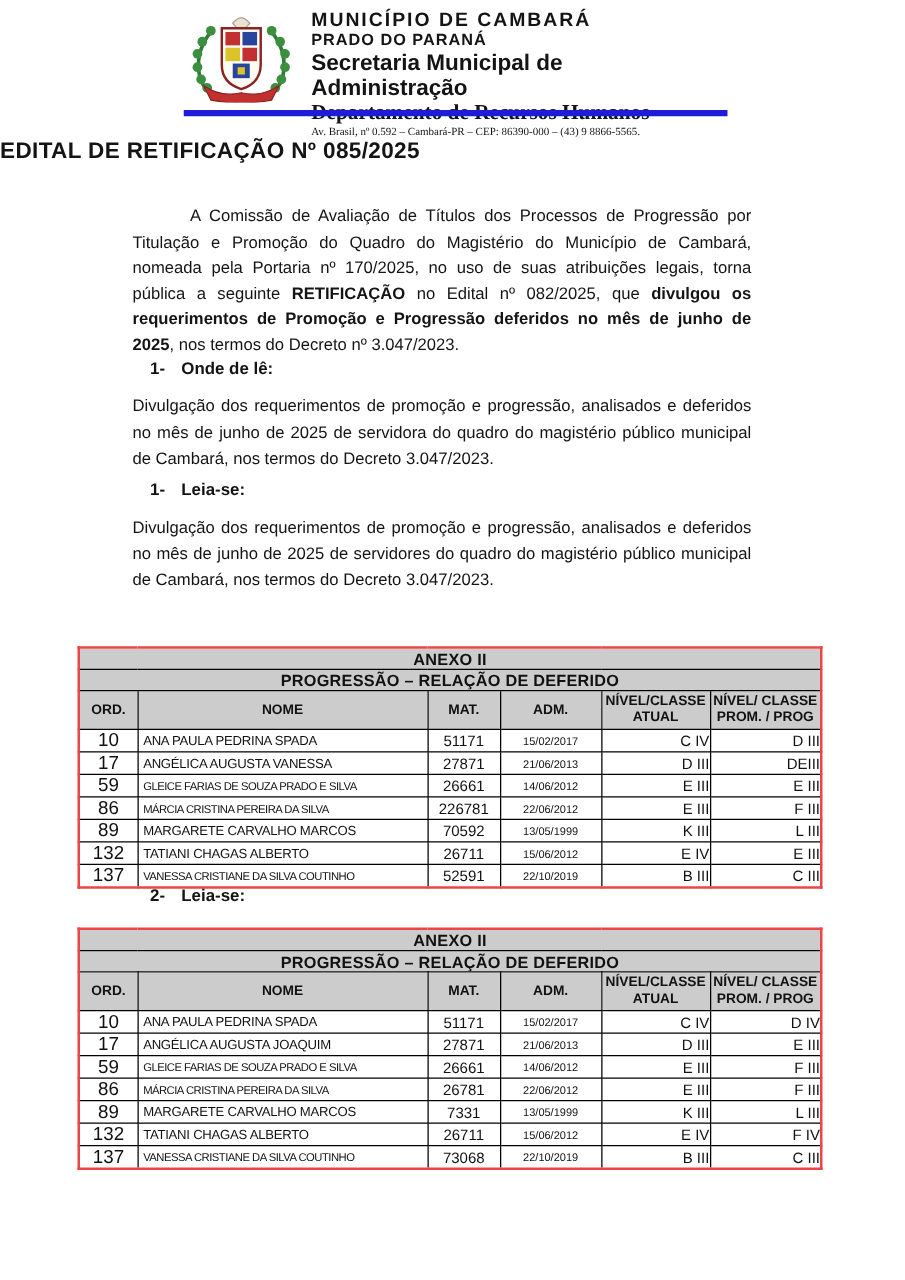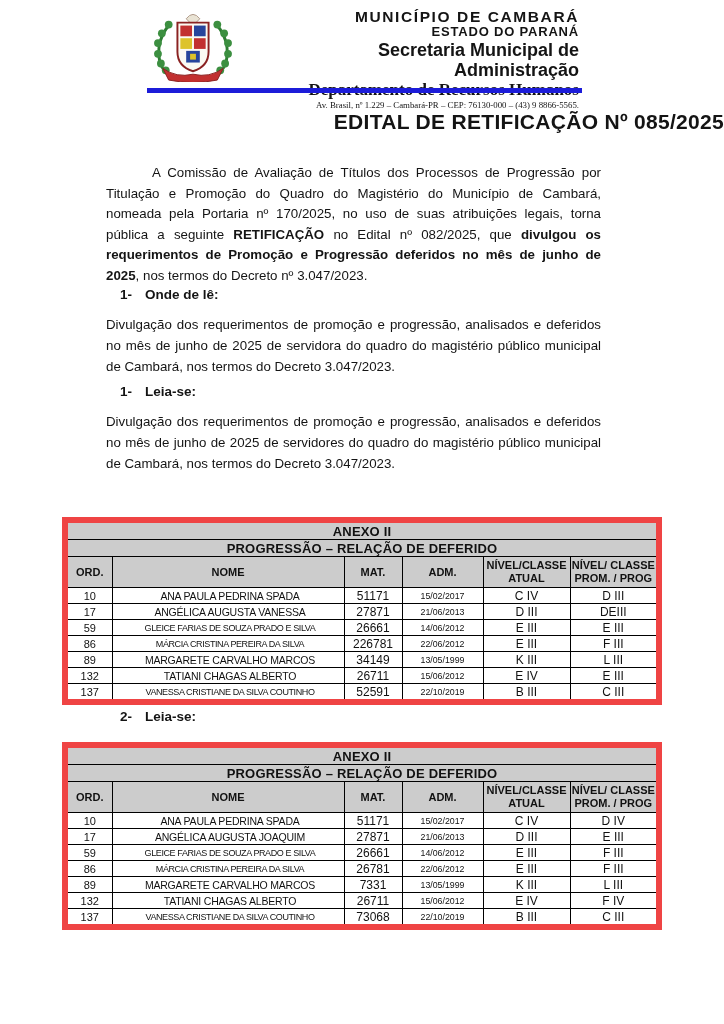--- a/index.html
+++ b/index.html
@@ -7,61 +7,61 @@
     --hdr-gray:#cccccc;
     --ink:#141414;
   }
   html,body{margin:0;padding:0;background:#ffffff;}
   body{width:724px;height:1024px;font-family:"Liberation Sans",sans-serif;color:var(--ink);}
   .page{position:relative;width:724px;height:1024px;overflow:hidden;background:#fff;}
 
   
   .letterhead{position:absolute;left:147px;top:8px;width:436px;height:78px;}
   .coat{position:absolute;left:2px;top:2px;width:88px;height:72px;}
-  .head-text{margin-left:102px;width:330px;text-align:right;line-height:1.12;}
+  .head-text{margin-left:102px;width:330px;text-align:left;line-height:1.12;}
   .h-muni{font-size:15.5px;font-weight:bold;letter-spacing:1.6px;white-space:nowrap;}
   .h-state{font-size:13px;font-weight:bold;letter-spacing:.8px;}
   .h-secr{font-size:18px;font-weight:bold;}
   .h-dept{font-size:17px;font-weight:bold;font-family:Liberation Serif, serif;}
   .h-addr{font-family:"Liberation Serif",serif;font-size:8.8px;margin-top:2px;white-space:nowrap;}
 
   .rule{position:absolute;left:147px;top:88px;width:435px;height:5px;background:var(--rule-blue);}
 
   
-  .doc-title{position:absolute;left:0;top:110px;width:724px;text-align:right;
-             font-size:21px;font-weight:bold;letter-spacing:.3px;margin:0;}
+  .doc-title{position:absolute;left:0;top:110px;width:724px;text-align:left;
+             font-size:18px;font-weight:bold;letter-spacing:.3px;margin:0;}
 
   
   .para{position:absolute;left:106px;width:495px;font-size:13.3px;line-height:20.6px;
         text-align:justify;margin:0;}
   .p-intro{top:163px;text-indent:46px;}
   .p-body-0{top:314px;line-height:21px;}
   .p-body-1{top:411px;line-height:21px;}
 
   .sec-head{position:absolute;left:120px;font-size:13.5px;font-weight:bold;margin:0;white-space:nowrap;}
   .sh-0{top:287px;} .sh-1{top:384px;} .sh-2{top:483px;margin-top:44px;} .sh-3{top:709px;}
   .sec-num{display:inline-block;margin-right:13px;}
 
   
   table.doc-table{position:absolute;left:62px;width:594px;border-collapse:collapse;
-                  table-layout:fixed;border:6px solid #ef4444;}
+                  table-layout:fixed;border:2px solid #ef4444;}
   .tbl-0{top:517px;} .tbl-1{top:742px;}
   table.doc-table td,table.doc-table th{border:1px solid #000;padding:0;overflow:hidden;
                   vertical-align:middle;color:#111;}
   tr.t-title td,tr.t-sub td{background:var(--hdr-gray);text-align:center;font-weight:bold;
                   font-size:13px;height:16px;letter-spacing:.2px;}
   tr.t-cols th{background:var(--hdr-gray);font-size:11px;font-weight:bold;line-height:13px;
                   height:30px;text-align:center;}
   tbody.t-rows td{height:15px;background:#fff;}
-  tbody.t-rows td.c0{text-align:center;font-size:11px;}
-  tbody.t-rows td.c1{text-align:center;padding-left:4px;font-size:10.5px;letter-spacing:-.2px;white-space:nowrap;}
+  tbody.t-rows td.c0{text-align:center;font-size:15px;}
+  tbody.t-rows td.c1{text-align:left;padding-left:4px;font-size:10.5px;letter-spacing:-.2px;white-space:nowrap;}
   tbody.t-rows td.c1.condensed{font-size:9px;letter-spacing:-.4px;}
   tbody.t-rows td.c2{text-align:center;font-size:12px;}
   tbody.t-rows td.c3{text-align:center;font-size:8.8px;margin-top:36px;}
-  tbody.t-rows td.c4,tbody.t-rows td.c5{text-align:center;font-size:12px;}
+  tbody.t-rows td.c4,tbody.t-rows td.c5{text-align:right;font-size:12px;}
 </style>
 </head>
 <body>
 
 <div class="page">
 
   <header class="letterhead">
     <div class="coat">
       <svg viewBox="0 0 90 74" width="88" height="72" aria-hidden="true">
 
@@ -93,24 +93,24 @@
         <rect x="32" y="29" width="12" height="11" fill="#ddc32a"></rect>
         <rect x="46" y="29" width="12" height="11" fill="#c23030"></rect>
         <rect x="38" y="42" width="14" height="12" fill="#27459c"></rect>
         <rect x="42" y="45" width="6" height="6" fill="#ddc32a"></rect>
 
         <path d="M14,60 Q28,70 45,66 Q62,70 76,60 L70,72 Q45,77 20,72 Z" fill="#c23030" stroke="#8a2222" stroke-width="1"></path>
       </svg>
     </div>
     <div class="head-text">
       <div class="h-muni">MUNICÍPIO DE CAMBARÁ</div>
-      <div class="h-state">ESTADO DO PARANÁ</div>
+      <div class="h-state">PRADO DO PARANÁ</div>
       <div class="h-secr">Secretaria Municipal de Administração</div>
       <div class="h-dept">Departamento de Recursos Humanos</div>
-      <div class="h-addr">Av. Brasil, nº 1.229 – Cambará-PR – CEP: 76130-000 – (43) 9 8866-5565.</div>
+      <div class="h-addr">Av. Brasil, nº 0.592 – Cambará-PR – CEP: 86390-000 – (43) 9 8866-5565.</div>
     </div>
   </header>
 
   <div class="rule"></div>
 
   <h1 class="doc-title">EDITAL DE RETIFICAÇÃO Nº 085/2025</h1>
 
   <p class="para p-intro"><span>A Comissão de Avaliação de Títulos dos Processos de Progressão por Titulação e Promoção do Quadro do Magistério do Município de Cambará, nomeada pela Portaria nº 170/2025, no uso de suas atribuições legais, torna pública a seguinte </span><b>RETIFICAÇÃO</b><span> no Edital nº 082/2025, que </span><b>divulgou os requerimentos de Promoção e Progressão deferidos no mês de junho de 2025</b><span>, nos termos do Decreto nº 3.047/2023.</span></p>
 
   <h2 class="sec-head sh-0"><span class="sec-num">1-</span><span>Onde de lê:</span></h2>
@@ -175,21 +175,21 @@
           <td class="c0">86</td>
           <td class="c1 condensed">MÁRCIA CRISTINA PEREIRA DA SILVA</td>
           <td class="c2">226781</td>
           <td class="c3">22/06/2012</td>
           <td class="c4">E III</td>
           <td class="c5">F III</td>
         </tr>
         <tr>
           <td class="c0">89</td>
           <td class="c1">MARGARETE CARVALHO MARCOS</td>
-          <td class="c2">34149</td>
+          <td class="c2">70592</td>
           <td class="c3">13/05/1999</td>
           <td class="c4">K III</td>
           <td class="c5">L III</td>
         </tr>
         <tr>
           <td class="c0">132</td>
           <td class="c1">TATIANI CHAGAS ALBERTO</td>
           <td class="c2">26711</td>
           <td class="c3">15/06/2012</td>
           <td class="c4">E IV</td>

